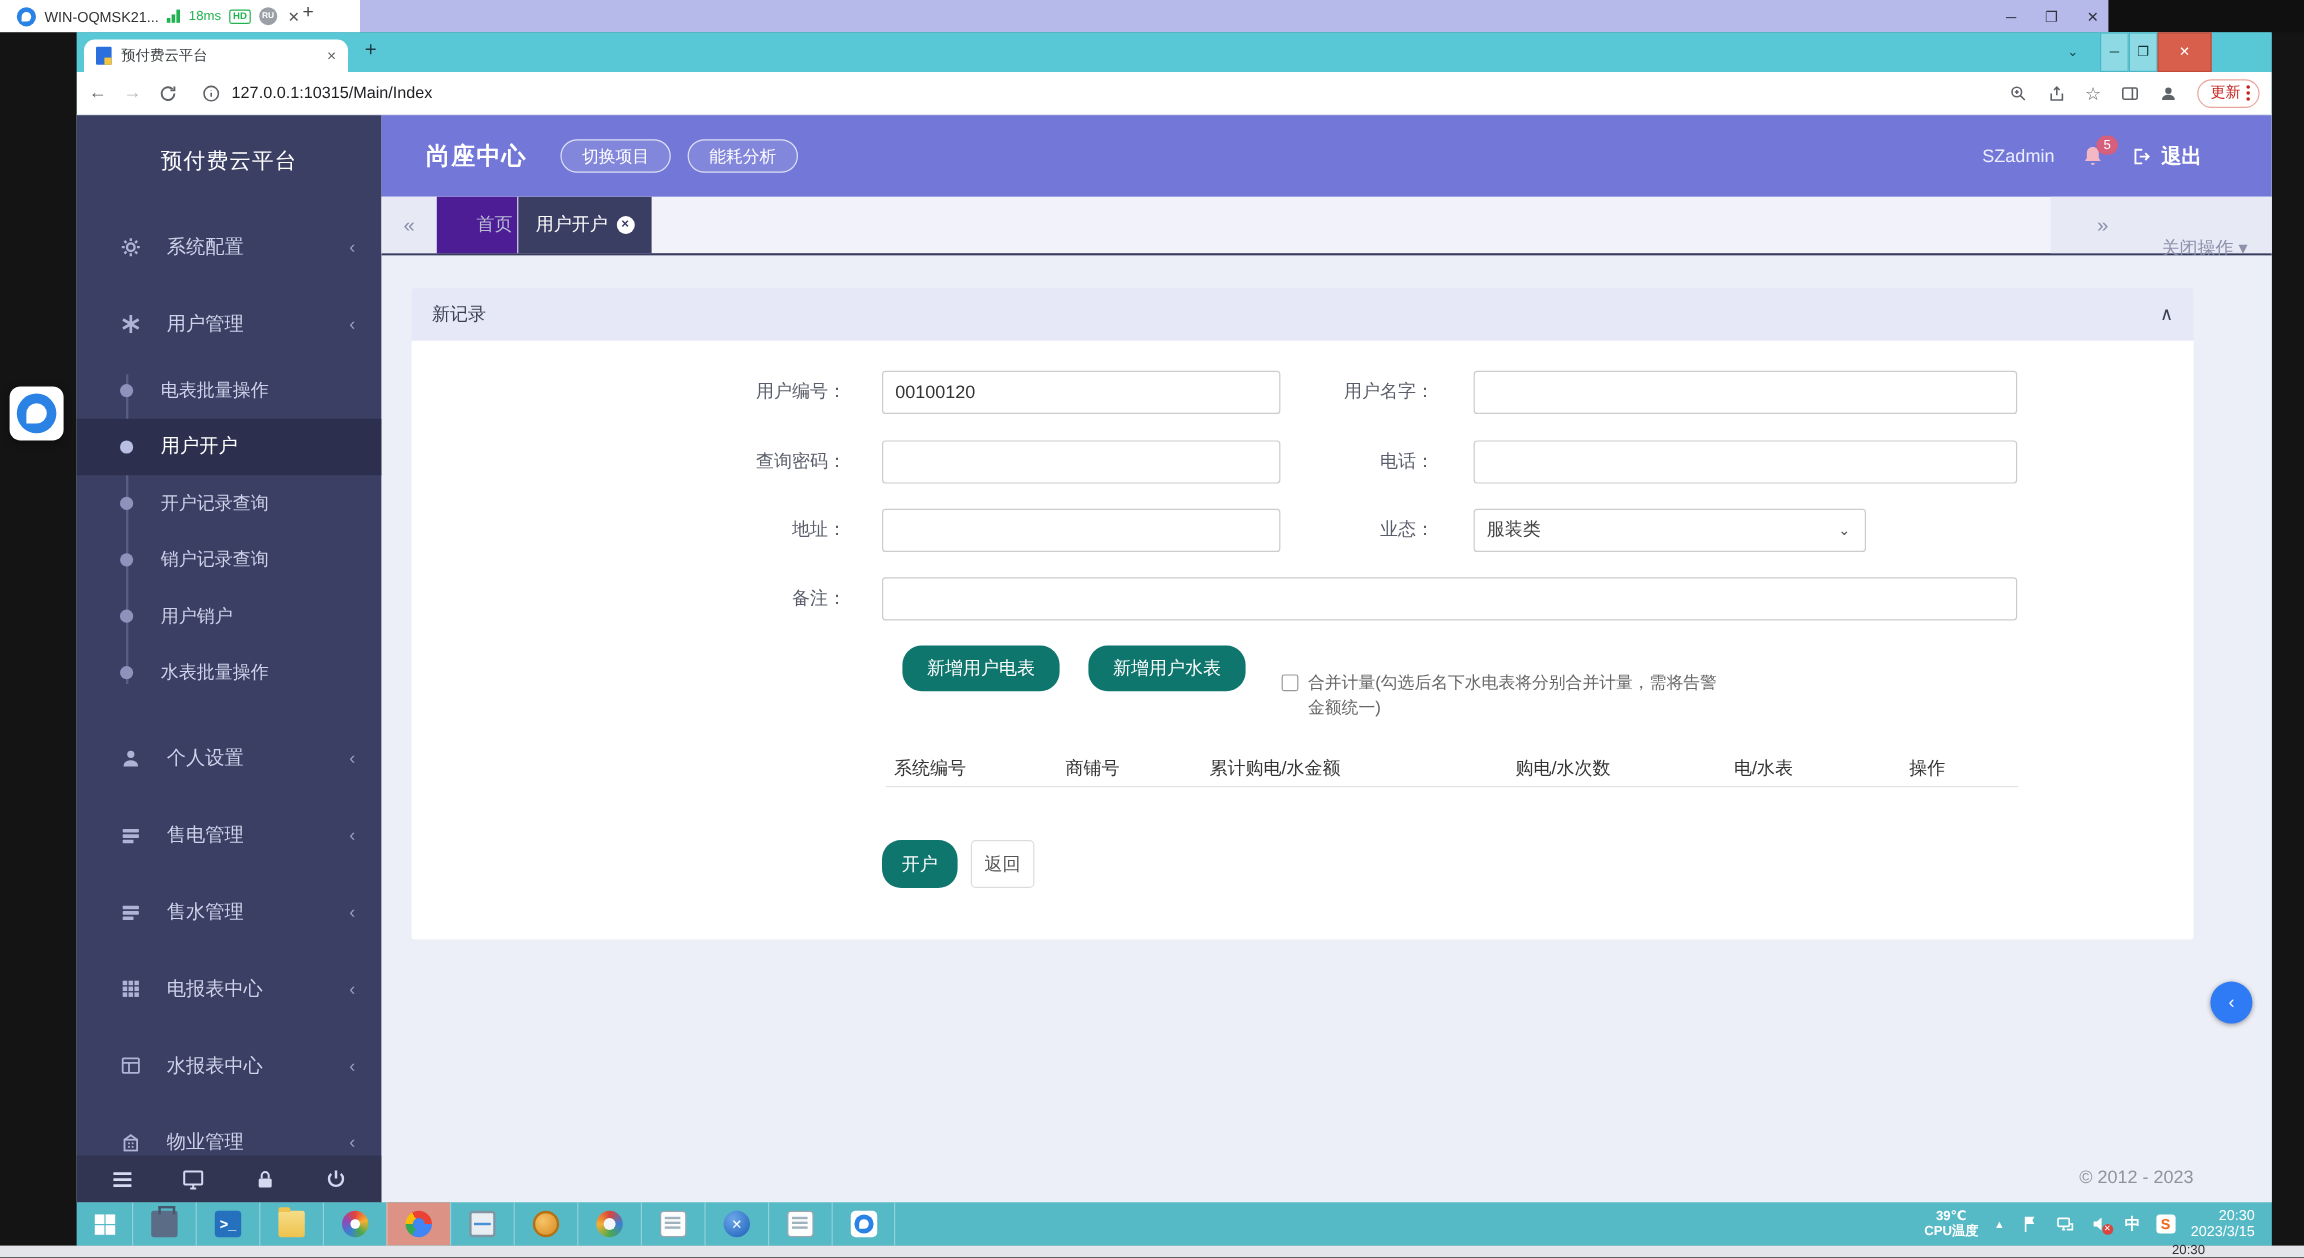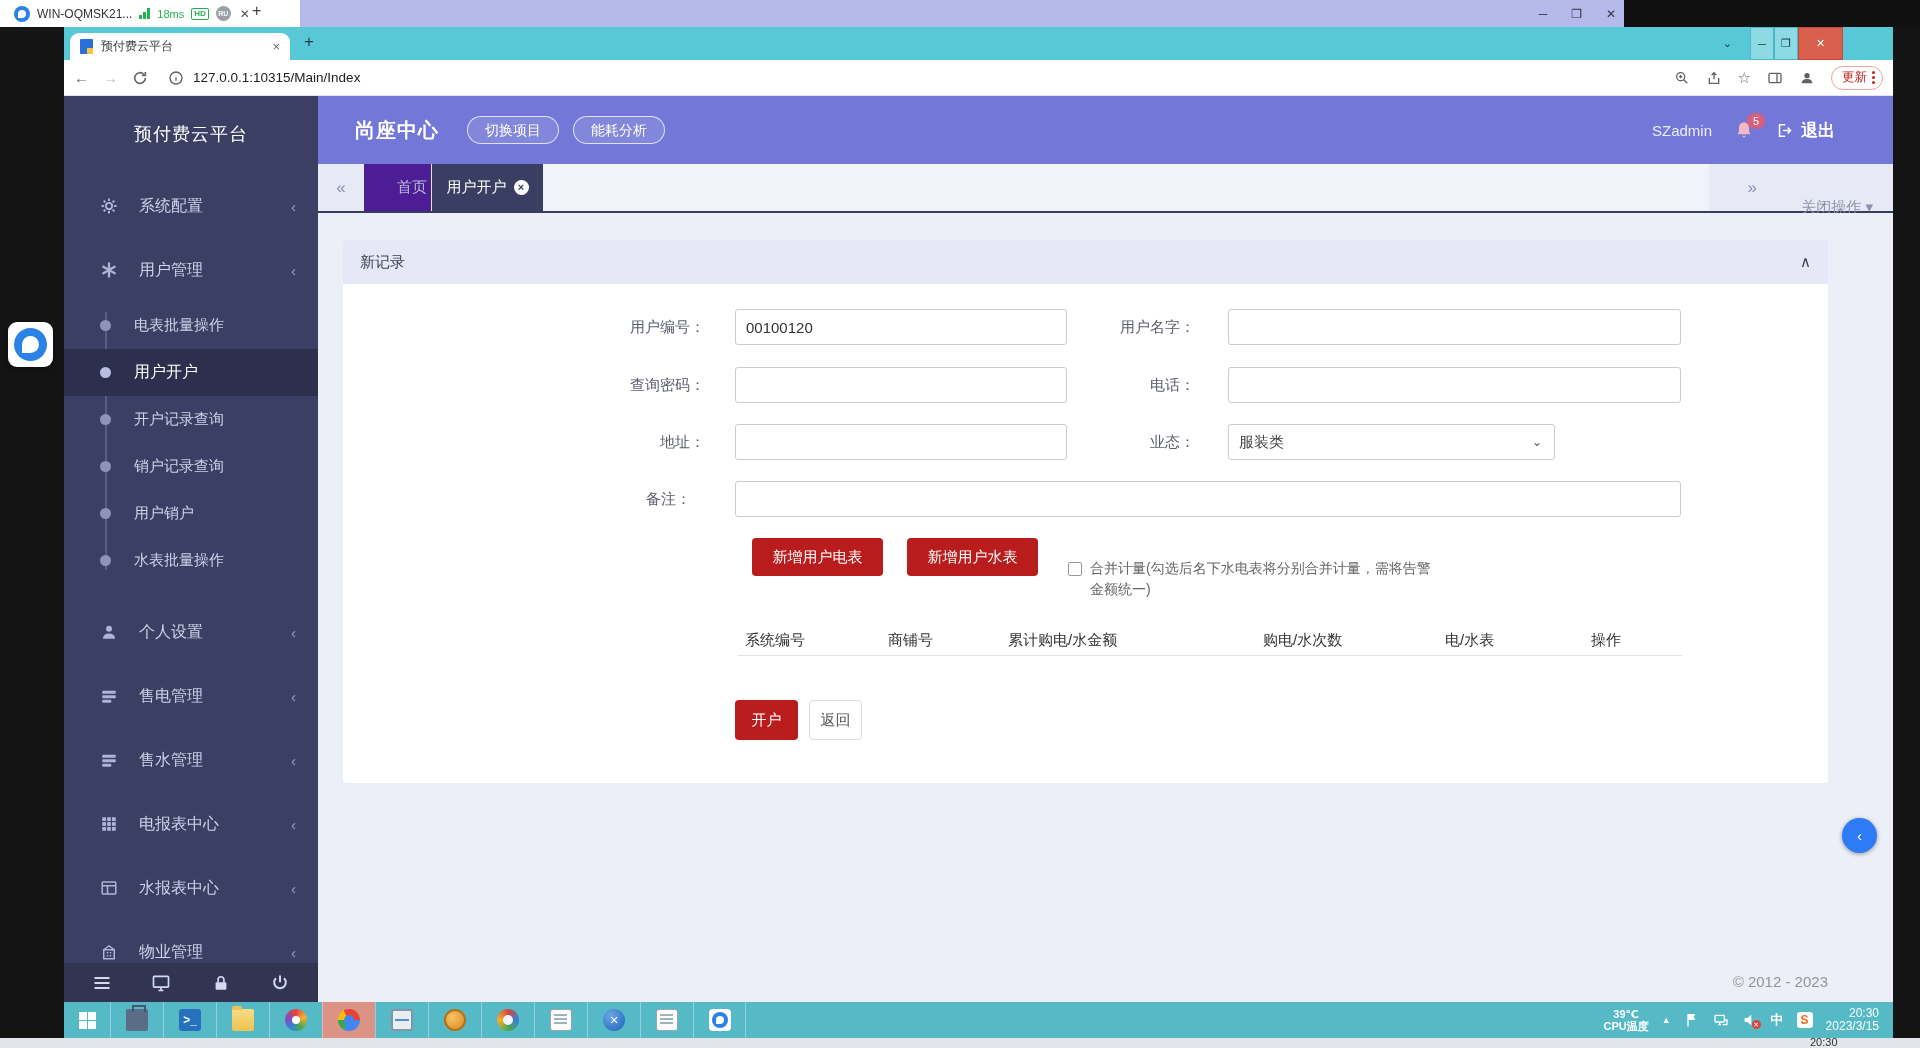--- a/index.html
+++ b/index.html
@@ -1,21 +1,21 @@
 <!DOCTYPE html>
 <html><head>
 <meta charset="utf-8">
 <style>
   * { margin:0; padding:0; box-sizing:border-box; }
   html,body { width:1920px; height:1048px; overflow:hidden; }
   body { font-family:"Liberation Sans","DejaVu Sans",sans-serif; background:#000; }
   .screen { position:relative; width:1920px; height:1048px; background:#101010; overflow:hidden; }
 
   
-  .host-bar { position:absolute; left:0; top:0; width:1624px; height:27px; background:#b6baea; }
+  .host-bar { position:absolute; left:0; top:0; width:1757px; height:27px; background:#b6baea; }
   .host-bar .white-zone { position:absolute; left:0; top:0; width:300px; height:27px; background:#ffffff; }
   .host-tab { position:absolute; left:8px; top:0; height:27px; display:flex; align-items:center; gap:7px; padding:0 6px; }
   .rt-logo { width:16px; height:16px; border-radius:50%; background:#2a82e4; position:relative; }
   .rt-logo::after { content:""; position:absolute; left:4px; top:4px; width:8px; height:8px; border-radius:50% 50% 50% 0; background:#fff; }
   .rt-title { font-size:12px; color:#333; }
   .sigbars { display:flex; align-items:flex-end; gap:1px; height:11px; }
   .sigbars i { display:block; width:3px; background:#21b351; }
   .sigbars i:nth-child(1){height:4px} .sigbars i:nth-child(2){height:7px} .sigbars i:nth-child(3){height:11px}
   .ping { font-size:11px; color:#21b351; }
   .hd-badge { font-size:8px; font-weight:bold; color:#21b351; border:1px solid #21b351; border-radius:2px; padding:0 2px; line-height:10px; }
@@ -112,21 +112,21 @@
   .panel-hd { height:44px; background:#e6e8f7; border-radius:3px 3px 0 0; display:flex; align-items:center; padding:0 17px; }
   .panel-hd span { font-size:15px; color:#3a3f51; }
   .panel-collapse { margin-left:auto; color:#8a90b8; font-size:13px; }
   .panel-bd { position:relative; height:499px; background:#fff; border-radius:0 0 3px 3px; }
 
   .f-label { position:absolute; width:200px; text-align:right; font-size:15px; color:#5a5e6b; line-height:36px; }
   .f-input { position:absolute; height:36px; border:1px solid #ccc; border-radius:3px; background:#fff; font-size:15px; color:#333; padding:0 10px; font-family:"Liberation Sans","DejaVu Sans",sans-serif; }
   .f-select { position:absolute; height:36px; border:1px solid #ccc; border-radius:3px; background:#fff; font-size:15px; color:#444; line-height:34px; padding:0 10px; }
   .f-select .sel-caret { position:absolute; right:12px; top:0; color:#555; font-size:12px; }
 
-  .t-btn { position:absolute; height:38px; background:#b91c1c; color:#fff; border:none; border-radius:4px; font-size:15px; font-family:Liberation Sans, sans-serif; cursor:pointer; }
+  .t-btn { position:absolute; height:38px; background:#0f766e; color:#fff; border:none; border-radius:16px; font-size:15px; font-family:Liberation Sans, sans-serif; cursor:pointer; }
   .chk-box { position:absolute; width:14px; height:14px; border:1px solid #999; border-radius:2px; background:#fff; }
   .chk-text { position:absolute; width:352px; font-size:14px; color:#666; line-height:21px; }
 
   .mtable { position:absolute; left:395px; top:340px; width:944px; }
   .mtable .thead { display:flex; height:32px; border-bottom:1px solid #e2e2e2; }
   .mtable .th { font-size:15px; color:#333; font-weight:500; padding-top:7px; }
   .mtable .th:nth-child(1){ width:150px; padding-left:7px; }
   .mtable .th:nth-child(2){ width:120px; }
   .mtable .th:nth-child(3){ width:255px; }
   .mtable .th:nth-child(4){ width:182px; }
@@ -498,21 +498,21 @@
             <input class="f-input" style="left: 885px; top: 83px; width: 453px;">
 
             <span class="f-label" style="left:162px;top:140px">地址：</span>
             <input class="f-input" style="left: 392px; top: 140px; width: 332px;">
             <span class="f-label" style="left:652px;top:140px">业态：</span>
             <div class="f-select" style="left:885px;top:140px;width:327px">
               <span>服装类</span>
               <span class="sel-caret">⌄</span>
             </div>
 
-            <span class="f-label" style="left:148px;top:197px">备注：</span>
+            <span class="f-label" style="left:162px;top:197px">备注：</span>
             <input class="f-input" style="left: 392px; top: 197px; width: 946px;">
 
             <button class="t-btn" style="left:409px;top:254px;width:131px">新增用户电表</button>
             <button class="t-btn" style="left:564px;top:254px;width:131px">新增用户水表</button>
             <span class="chk-box" style="left:725px;top:278px"></span>
             <span class="chk-text" style="left:747px;top:274px">合并计量(勾选后名下水电表将分别合并计量，需将告警金额统一)</span>
 
             <div class="mtable">
               <div class="thead">
                 <span class="th">系统编号</span>

